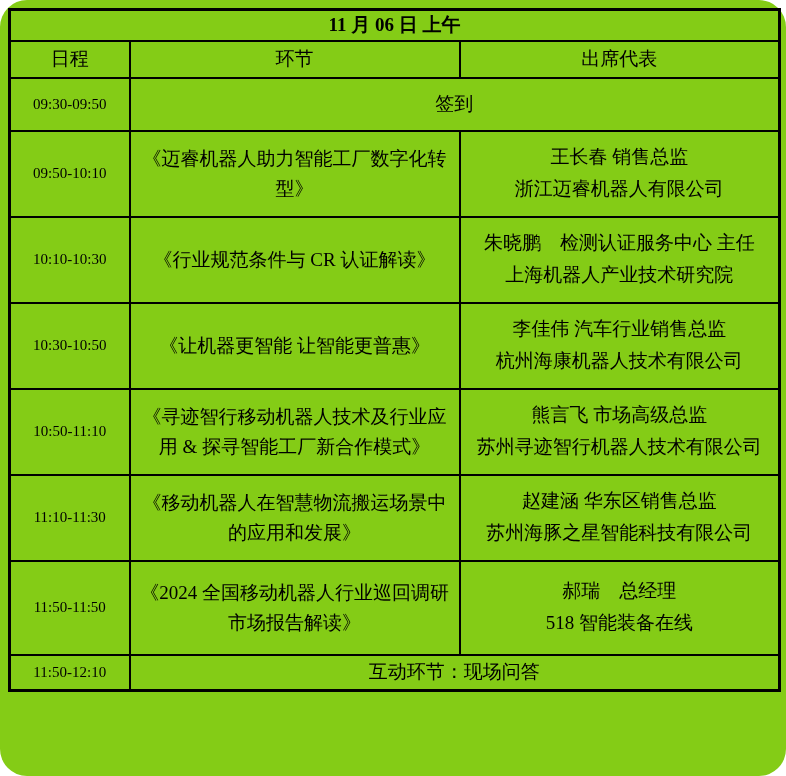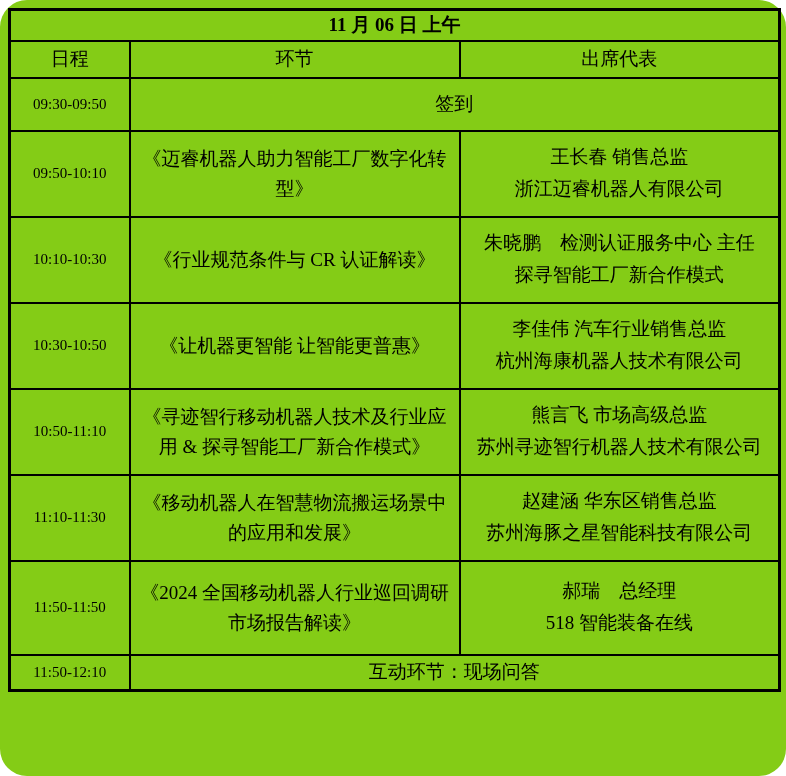--- a/index.html
+++ b/index.html
@@ -93,21 +93,21 @@
         <div class="rep-line">王长春 销售总监</div>
         <div class="rep-line">浙江迈睿机器人有限公司</div>
       </td>
     </tr>
 
     <tr class="row-double">
       <td class="time-cell">10:10-10:30</td>
       <td class="session-cell">《行业规范条件与 CR 认证解读》</td>
       <td>
         <div class="rep-line">朱晓鹏　检测认证服务中心 主任</div>
-        <div class="rep-line">探寻智能工厂新合作模式</div>
+        <div class="rep-line">上海机器人产业技术研究院</div>
       </td>
     </tr>
 
     <tr class="row-double">
       <td class="time-cell">10:30-10:50</td>
       <td class="session-cell">《让机器更智能 让智能更普惠》</td>
       <td>
         <div class="rep-line">李佳伟 汽车行业销售总监</div>
         <div class="rep-line">杭州海康机器人技术有限公司</div>
       </td>

